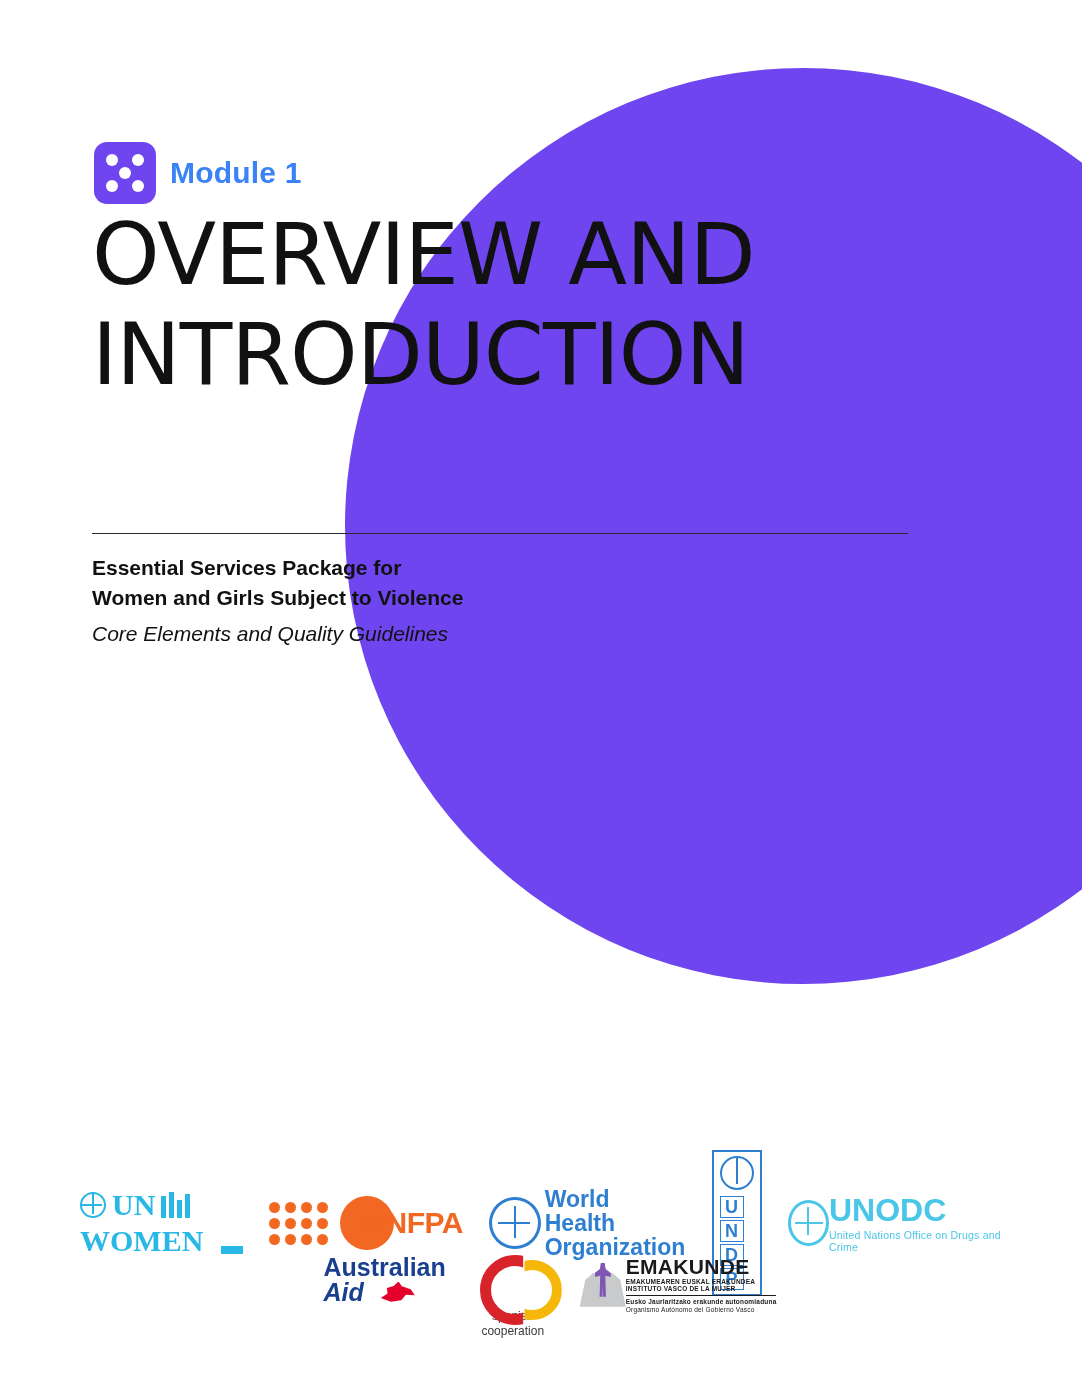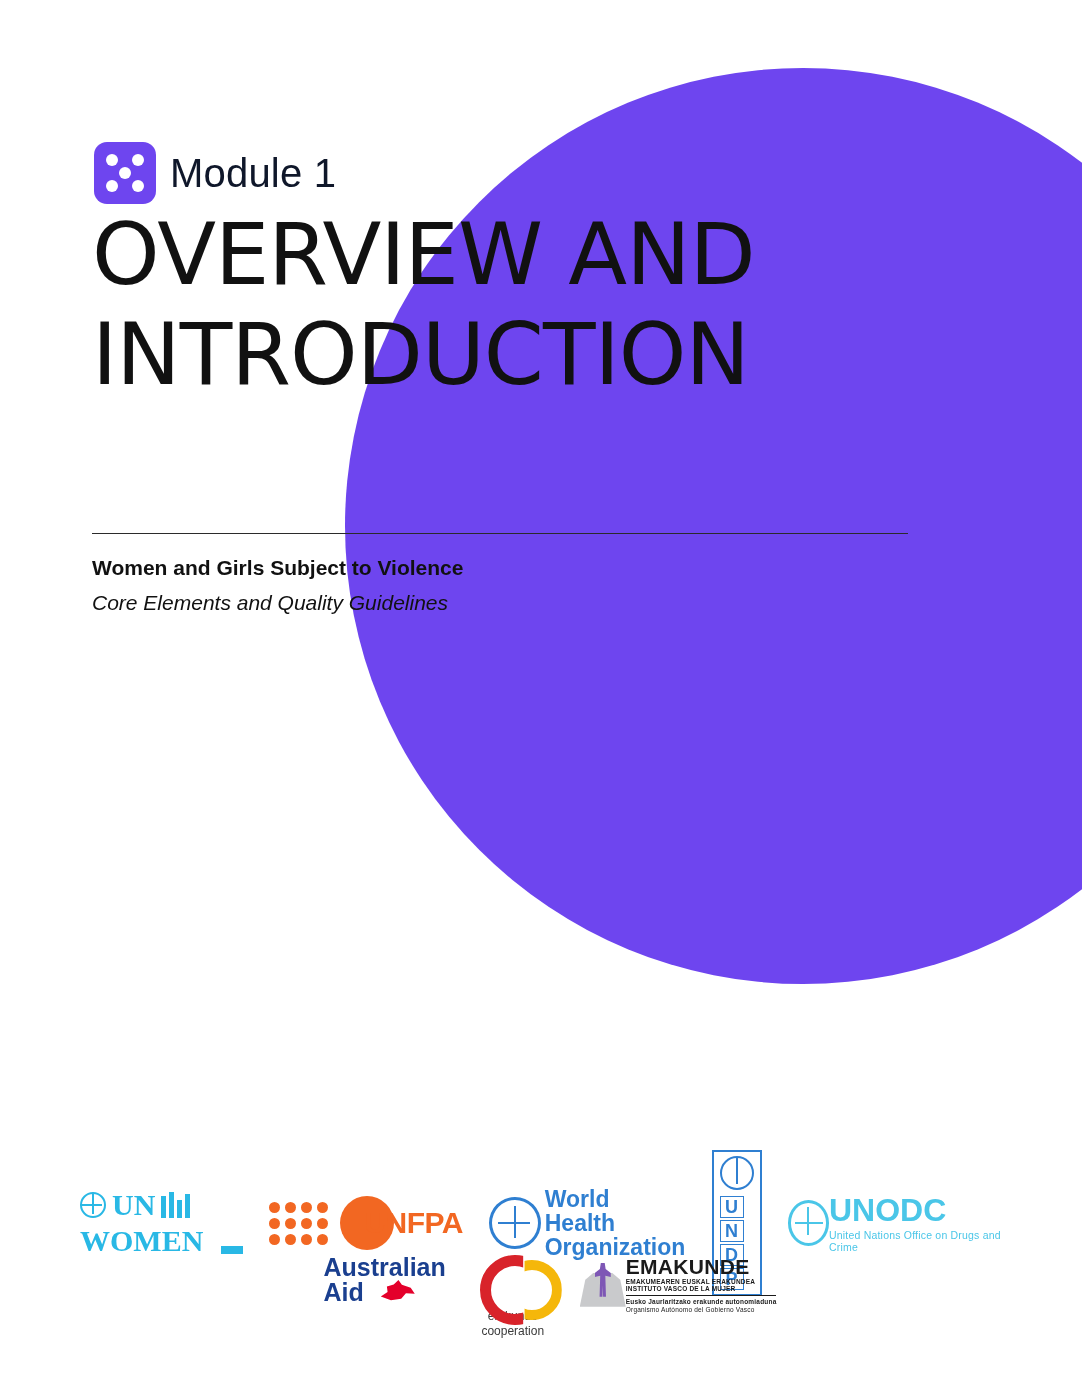--- a/index.html
+++ b/index.html
@@ -57,23 +57,23 @@
     border-radius: 50%;
     background: #ffffff;
   }
   .module-badge .d1 { left: 12px; top: 12px; }
   .module-badge .d2 { left: 38px; top: 12px; }
   .module-badge .d3 { left: 25px; top: 25px; }
   .module-badge .d4 { left: 12px; top: 38px; }
   .module-badge .d5 { left: 38px; top: 38px; }
 
   .module-label {
-    font-size: 40px;
-    font-weight: normal;
-    color: #0f172a;
+    font-size: 30px;
+    font-weight: bold;
+    color: #3b82f6;
     letter-spacing: 0.2px;
   }
 
   
   .title {
     position: absolute;
     left: 92px;
     top: 205px;
     width: 840px;
     font-size: 86px;
@@ -237,21 +237,21 @@
   .unodc .globe3::after {
     content: ""; position: absolute; top: 50%; left: 4px; width: 28px; height: 2px;
     background: #4ac6e8; transform: translateY(-50%);
   }
   .unodc .main { font-size: 32px; font-weight: bold; color: #4ac6e8; line-height: 1; }
   .unodc .sub { font-size: 10.5px; color: #4ac6e8; letter-spacing: 0.2px; margin-top: 3px; }
 
   
   .ausaid { flex-direction: column; align-items: flex-start; }
   .ausaid .l1 { font-size: 25px; font-weight: bold; color: #1a3f8f; line-height: 1.0; }
-  .ausaid .l2row { display: flex; align-items: flex-start; gap: 17px; }
+  .ausaid .l2row { display: flex; align-items: center; gap: 17px; font-style: italic; }
   .ausaid .l2 { font-size: 25px; font-weight: bold; color: #1a3f8f; line-height: 1.0; }
   .ausaid .roo {
     width: 34px; height: 22px; background: #e4002b;
     clip-path: polygon(0% 75%, 20% 55%, 18% 30%, 38% 20%, 52% 0%, 62% 22%, 88% 35%, 100% 62%, 74% 60%, 60% 85%, 30% 92%);
   }
 
   
   .spcoop { flex-direction: column; align-items: center; gap: 6px; }
   .spcoop .mark { position: relative; width: 66px; height: 48px; }
   .spcoop .mark .arcR {
@@ -302,20 +302,21 @@
   </div>
 
   <div class="title">
     <span class="line">OVERVIEW AND</span>
     <span class="line">INTRODUCTION</span>
   </div>
 
   <div class="divider"></div>
 
   <div class="subtitle">
+    <span class="st-line">Essential Services Package for</span>
     <span class="st-line">Women and Girls Subject to Violence</span>
     <span class="st-italic">Core Elements and Quality Guidelines</span>
   </div>
 
   <div class="logo-row logo-row-1">
 
     <div class="logo unwomen">
       <div class="top">
         <div class="globe"></div>
         <div class="wordmark">UN</div>
@@ -392,21 +393,21 @@
         <div class="roo"></div>
       </div>
     </div>
 
     <div class="logo spcoop">
       <div class="mark">
         <div class="arcR"></div>
         <div class="arcY"></div>
       </div>
       <div class="txt">
-        <div>erakunde</div>
+        <div>spanish</div>
         <div>cooperation</div>
       </div>
     </div>
 
     <div class="logo emakunde">
       <div class="fig">
         <div class="slab"></div>
         <div class="person"></div>
       </div>
       <div class="etxt">

